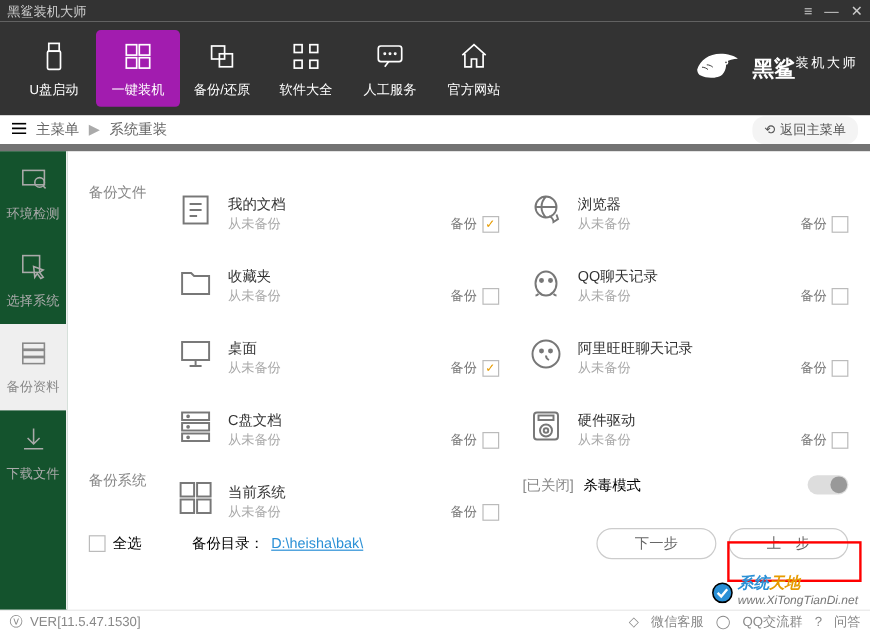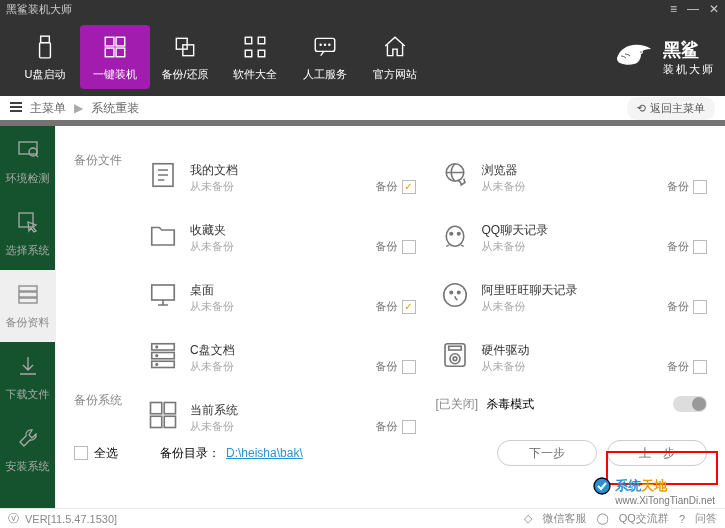--- a/index.html
+++ b/index.html
@@ -6,21 +6,21 @@
 body { width: 725px; height: 528px; font-family: "Microsoft YaHei", sans-serif; font-size: 12px; background: #fff; overflow: hidden; position: relative; }
 .titlebar { height: 18px; background: #333; display: flex; align-items: center; justify-content: space-between; padding: 0 6px; gap: 16px; }
 .titlebar-title { color: #ccc; font-size: 11px; }
 .titlebar-ctrls { display: flex; gap: 10px; color: #ccc; }
 .topnav { height: 78px; background: #333; display: flex; align-items: center; padding: 0 10px; gap: 0; }
 .nav-item { width: 70px; height: 64px; display: flex; flex-direction: column; align-items: center; justify-content: center; gap: 6px; color: #fff; border-radius: 4px; }
 .nav-item.active { background: #a21caf; }
 .nav-icon { width: 28px; height: 28px; display: flex; align-items: center; justify-content: center; }
 .nav-label { font-size: 11px; }
 .brand { margin-left: auto; display: flex; align-items: center; gap: 8px; color: #fff; }
-.brand-text { display: flex; flex-direction: column; align-items: flex-start; }
+.brand-text { display: flex; flex-direction: row; align-items: flex-start; }
 .brand-main { font-size: 18px; font-weight: bold; }
 .brand-sub { font-size: 11px; letter-spacing: 2px; }
 .breadcrumb { height: 30px; border-bottom: 6px solid #737373; display: flex; align-items: center; padding: 0 10px; gap: 8px; }
 .breadcrumb .crumb { color: #666; }
 .breadcrumb .sep { color: #aaa; }
 .back-btn { margin-left: auto; background: #f4f4f4; border: none; padding: 4px 10px; border-radius: 10px; font-size: 11px; display: flex; align-items: center; gap: 4px; color: #555; }
 .body { display: flex; height: 382px; }
 .steps { width: 56px; background: #14532d; border-right: 1px solid #efefef; display: flex; flex-direction: column; }
 .step { height: 72px; display: flex; flex-direction: column; align-items: center; justify-content: center; gap: 6px; color: #aaa; }
 .step.active { background: #efefef; color: #888; }
@@ -43,21 +43,21 @@
 .toggle { width: 34px; height: 16px; background: #ddd; border-radius: 8px; position: relative; margin-left: auto; }
 .toggle::after { content: ""; position: absolute; width: 14px; height: 14px; background: #999; border-radius: 50%; right: 1px; top: 1px; }
 .bottom-ctrls { display: flex; align-items: center; padding: 6px 0 0 0; gap: 12px; }
 .bottom-left { display: flex; align-items: center; gap: 6px; }
 .path { color: #2a90d6; text-decoration: underline; }
 .nav-btns { margin-left: auto; display: flex; gap: 10px; }
 .pill { width: 100px; height: 26px; border: 1px solid #ccc; background: #fff; border-radius: 14px; font-size: 12px; color: #666; }
 .next-highlight { position: absolute; right: 7px; bottom: 23px; width: 112px; height: 34px; border: 2px solid red; }
 .statusbar { height: 20px; border-top: 1px solid #e8e8e8; display: flex; align-items: center; padding: 0 8px; font-size: 11px; color: #888; gap: 6px; }
 .status-right { margin-left: auto; display: flex; align-items: center; gap: 10px; }
-.watermark { position: absolute; right: 10px; bottom: 22px; font-size: 13px; display: flex; align-items: flex-start; gap: 4px; }
+.watermark { position: absolute; right: 10px; bottom: 22px; font-size: 13px; display: flex; align-items: flex-end; gap: 4px; font-style: italic; }
 .watermark .wm-t1 { color: #2a90d6; font-weight: bold; }
 .watermark .wm-t2 { color: #e69b00; font-weight: bold; }
 .watermark .wm-url { color: #777; font-size: 10px; display:block; }
 svg { stroke: currentColor; fill: none; stroke-width: 1.3; }
 .menu-icon { width:12px; height:10px; }
 </style>
 </head>
 <body>
 
 <div class="titlebar">
@@ -180,26 +180,20 @@
             <rect x="3" y="10" width="18" height="5"></rect>
             <rect x="3" y="16" width="18" height="5"></rect>
           </svg></span>
       <span class="step-label">备份资料</span>
     </div>
     <div class="step">
       <span><svg width="24" height="24" viewBox="0 0 24 24">
             <path d="M12 3v12M7 11l5 5 5-5M4 20h16"></path>
           </svg></span>
       <span class="step-label">下载文件</span>
-    </div>
-    <div class="step">
-      <span><svg width="24" height="24" viewBox="0 0 24 24">
-            <path d="M16 4a5 5 0 0 0-6 6L4 16l4 4 6-6a5 5 0 0 0 6-6l-4 4-3-3z"></path>
-          </svg></span>
-      <span class="step-label">安装系统</span>
     </div>
   </div>
 
   <div class="main">
     <div class="section">
       <div class="section-title">备份文件</div>
       <div class="grid" id="files-grid">
           <div class="row">
        <span class="row-icon">
               <svg width="30" height="30" viewBox="0 0 24 24">

